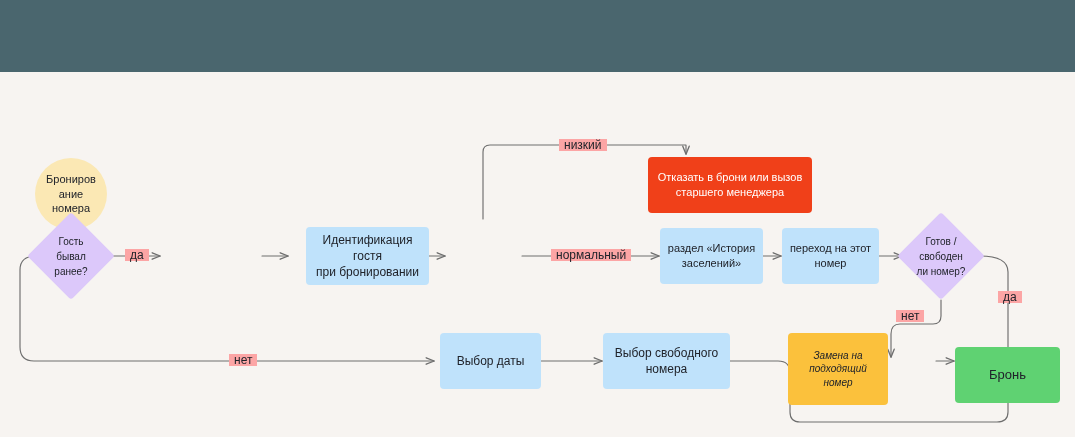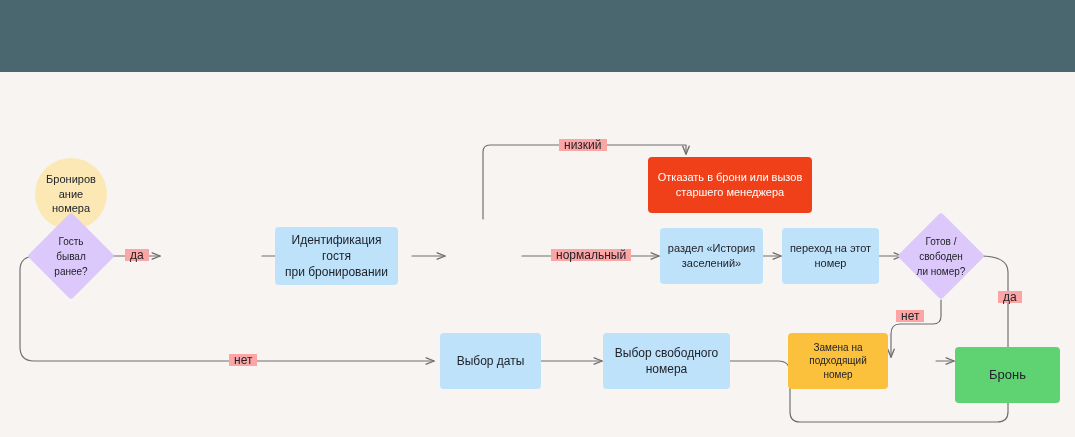--- a/index.html
+++ b/index.html
@@ -152,21 +152,21 @@
     </div>
 
     <div class="diamond-wrap" style="left:40px; top:153px; width:62px; height:62px;">
       <div class="diamond-shape"></div>
       <div class="diamond-text f8">Гость
 бывал
 ранее?</div>
     </div>
 
 
-    <div class="node rect n-blue" style="left:275px; top:155px; width:123px; height:58px;">
+    <div class="node rect n-blue" style="left:306px; top:155px; width:123px; height:58px;">
       <span class="lbl f12">Идентификация гостя
 при бронировании</span>
     </div>
 
 
     <div class="node rect n-red" style="left:604px; top:85px; width:164px; height:56px;">
       <span class="lbl f11">Отказать в брони или вызов
 старшего менеджера</span>
     </div>
 
@@ -189,21 +189,21 @@
 
     <div class="node rect n-blue" style="left:440px; top:261px; width:101px; height:56px;">
       <span class="lbl f12">Выбор даты</span>
     </div>
 
     <div class="node rect n-blue" style="left:603px; top:261px; width:127px; height:56px;">
       <span class="lbl f12">Выбор свободного
 номера</span>
     </div>
 
-    <div class="node rect n-yellow" style="left:788px; top:261px; width:100px; height:56px;">
+    <div class="node rect n-yellow" style="left:788px; top:261px; width:100px; height:72px;font-style:italic;">
       <span class="lbl f8">Замена на подходящий
 номер</span>
     </div>
 
     <div class="node rect n-green" style="left:955px; top:275px; width:105px; height:56px;">
       <span class="lbl f13">Бронь</span>
     </div>
 
     <div class="edge-label f12" style="left:125px; top:177px;">да</div>
 

